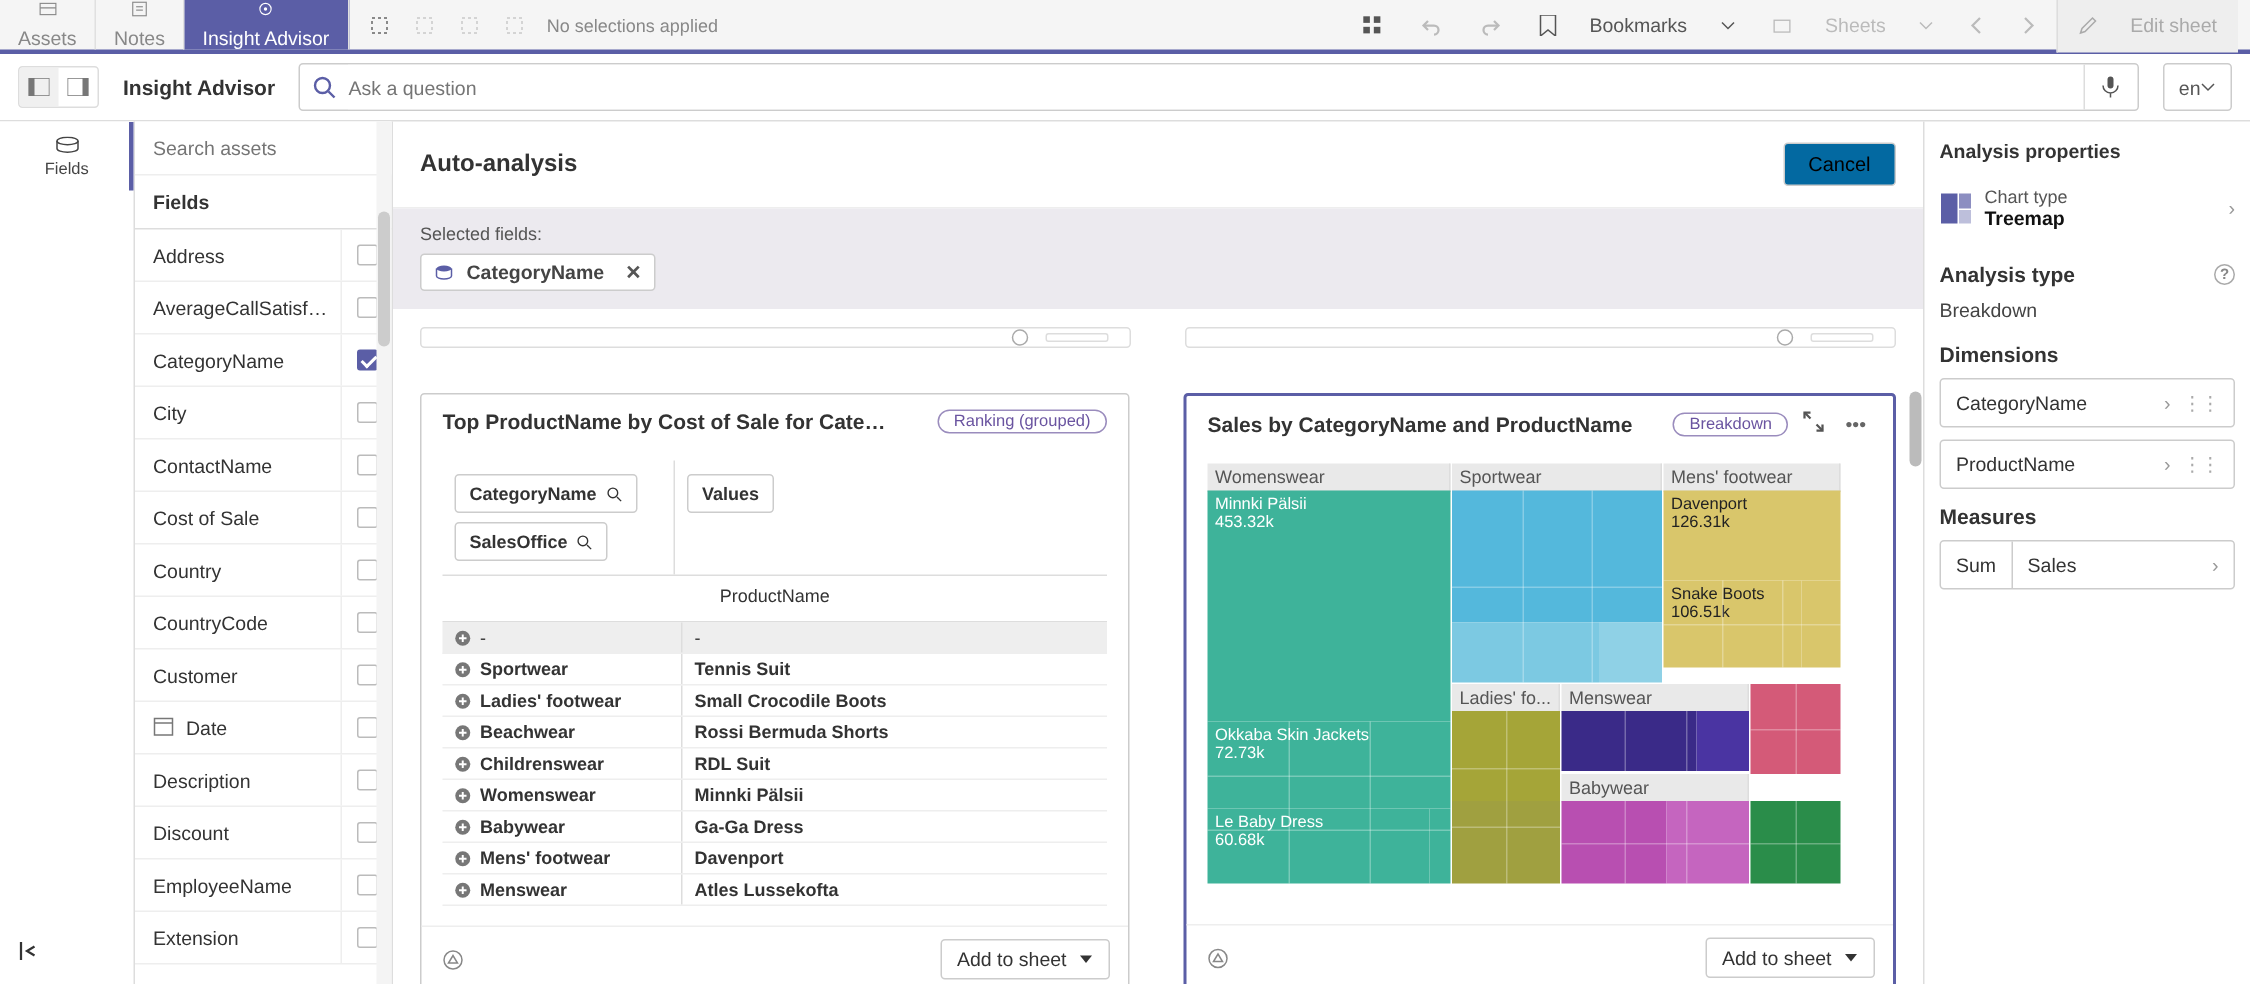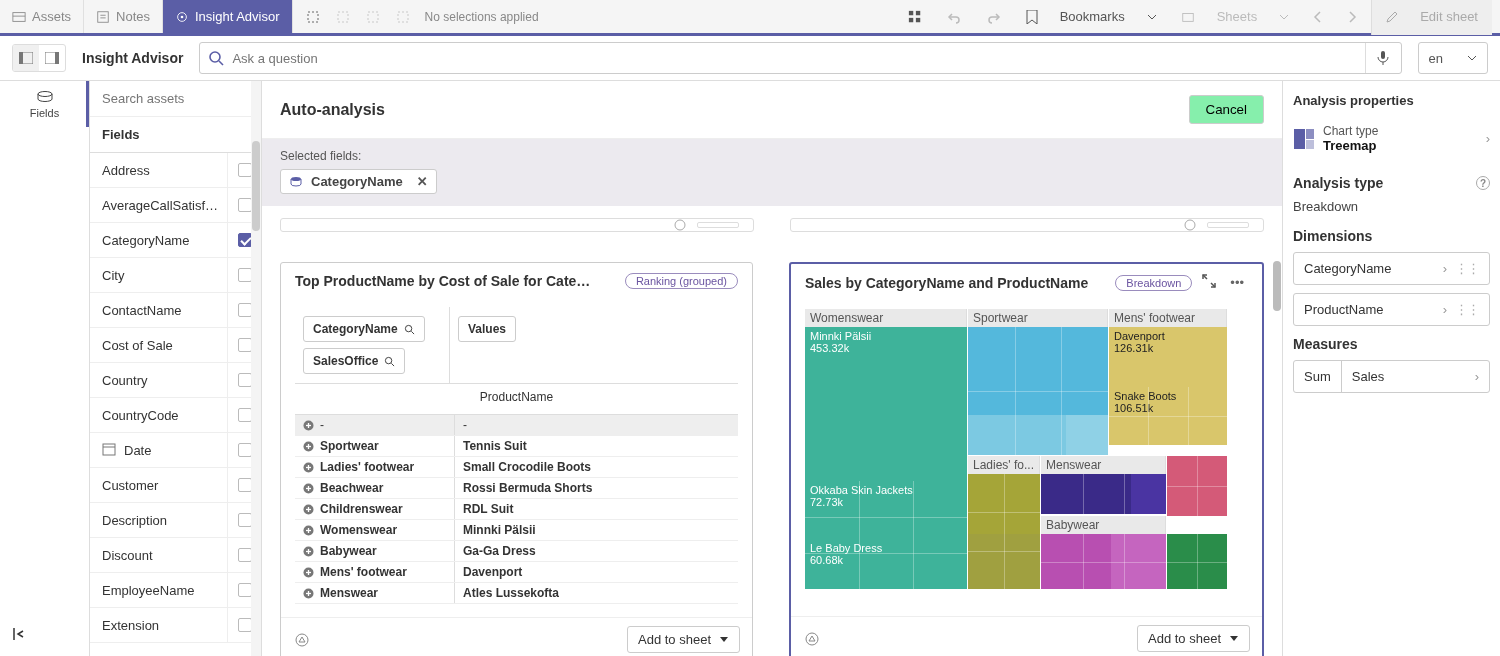--- a/index.html
+++ b/index.html
@@ -1,39 +1,39 @@
 <!DOCTYPE html>
 <html><head>
 <meta charset="utf-8">
 <style>
 * { box-sizing: border-box; margin: 0; padding: 0; font-family: -apple-system, BlinkMacSystemFont, "Segoe UI", Arial, sans-serif; }
 body { width: 1500px; height: 656px; overflow: hidden; background: #fff; font-size: 13px; color: #333; }
 
 
 .topbar { display: flex; align-items: center; height: 36px; background: #f5f5f5; border-bottom: 3px solid #5b5ea6; }
-.topbar .tab { display: flex; align-items: center; height: 100%; padding: 0 12px; color: #888; border-right: 1px solid #e0e0e0; gap: 6px; }
+.topbar .tab { display: flex; align-items: center; height: 100%; padding: 0 12px; color: #888; border-right: 1px solid #e0e0e0; gap: 6px; flex-direction: column; }
 .topbar .tab.active { background: #5b5ea6; color: #fff; }
 .topbar .tab svg { width: 14px; height: 14px; }
 .topbar .sel-row { display: flex; align-items: center; gap: 14px; padding-left: 12px; color: #888; }
 .topbar .right { margin-left: auto; display: flex; align-items: center; gap: 4px; padding-right: 8px; }
 .topbar .rbtn { display: flex; align-items: center; gap: 22px; padding: 0 10px; height: 36px; color: #555; }
 .topbar .rbtn.dis { color: #bbb; }
 .topbar .editsheet { background: #eee; color: #aaa; padding: 0 14px; border-left: 1px solid #ddd; }
 
 
 .header { display: flex; align-items: center; height: 45px; padding: 0 12px; border-bottom: 1px solid #ddd; gap: 16px; }
 .viewtoggle { display: flex; border: 1px solid #ddd; border-radius: 3px; overflow: hidden; }
 .viewtoggle .vt { width: 26px; height: 26px; display: flex; align-items: center; justify-content: center; color: #777; }
 .viewtoggle .vt.active { background: #f0f0f0; }
 .header-title { font-weight: 600; font-size: 14px; }
 .searchwrap { flex: 1; display: flex; border: 1px solid #ccc; border-radius: 3px; height: 32px; overflow: hidden; }
 .searchwrap .sicon { width: 32px; display: flex; align-items: center; justify-content: center; color: #5b5ea6; }
 .searchwrap input { border: none; outline: none; flex: 1; font-size: 13px; color: #666; }
 .searchwrap .mic { width: 36px; border-left: 1px solid #ddd; display: flex; align-items: center; justify-content: center; color: #555; }
-.langsel { border: 1px solid #ccc; border-radius: 3px; height: 32px; padding: 0 10px; display: flex; align-items: center; gap: 24px; color: #555; }
+.langsel { border: 1px solid #ccc; border-radius: 3px; height: 32px; padding: 0 10px; display: flex; align-items: center; gap: 0; color: #555; }
 
 
 .main { display: flex; height: calc(656px - 36px - 45px); }
 .leftrail { width: 90px; border-right: 1px solid #ddd; display: flex; flex-direction: column; }
 .leftrail .ritem { display: flex; flex-direction: column; align-items: center; padding: 10px 4px 8px; font-size: 11px; color: #444; gap: 4px; }
 .leftrail .ritem.active { background: #fff; box-shadow: inset -3px 0 0 #5b5ea6; }
 .leftrail .collapse { margin-top: auto; padding: 12px; color: #333; }
 
 .fieldspanel { width: 172px; border-right: 1px solid #ddd; display: flex; flex-direction: column; position: relative; }
 .fieldspanel input.searchassets { border: none; border-bottom: 1px solid #eee; padding: 10px 12px; font-size: 13px; color: #888; outline: none; }
@@ -46,21 +46,21 @@
 .fieldslist .chkbox.on { background: #5b5ea6; border-color: #5b5ea6; position: relative; }
 .fieldslist .chkbox.on::after { content: ''; position: absolute; left: 4px; top: 1px; width: 4px; height: 8px; border: solid #fff; border-width: 0 2px 2px 0; transform: rotate(45deg); }
 .fieldslist .dateicon { width: 16px; margin-right: 6px; color: #777; }
 .scrolltrack { position: absolute; right: 0; top: 0; bottom: 0; width: 10px; background: #f4f4f4; }
 .scrollthumb { position: absolute; right: 1px; top: 60px; width: 8px; height: 90px; background: #ccc; border-radius: 4px; }
 
 
 .center { flex: 1; display: flex; flex-direction: column; overflow: hidden; position: relative; }
 .autohdr { display: flex; align-items: center; padding: 14px 18px; border-bottom: 1px solid #eee; }
 .autohdr h2 { font-size: 16px; font-weight: 600; }
-.cancelbtn { margin-left: auto; border: 1px solid #ccc; border-radius: 3px; padding: 6px 16px; background: #86efac; }
+.cancelbtn { margin-left: auto; border: 1px solid #ccc; border-radius: 3px; padding: 6px 16px; background: #0369a1; }
 .selarea { background: #eceaef; padding: 10px 18px 12px; }
 .selarea .slabel { font-size: 12px; color: #555; margin-bottom: 6px; }
 .selchip { display: inline-flex; align-items: center; background: #fff; border: 1px solid #ccc; border-radius: 3px; padding: 4px 8px; gap: 8px; font-weight: 600; color: #444; }
 .selchip .cicon { width: 14px; height: 14px; }
 .selchip .xbtn { color: #555; padding-left: 6px; }
 
 .cards { flex: 1; padding: 12px 18px; overflow: hidden; position: relative; }
 .cardghost { height: 14px; margin-bottom: 30px; display: flex; gap: 36px; }
 .cardghost .g { flex: 1; border: 1px solid #ddd; border-radius: 3px; height: 14px; display: flex; align-items: center; justify-content: flex-end; padding-right: 14px; gap: 10px; color: #aaa; font-size: 11px; }
 .cardrow { display: flex; gap: 36px; height: 400px; }
@@ -321,31 +321,31 @@
             <div class="chkbox"></div>
           </div>
         </div>
         <div class="frow">
           <div class="lbl">CountryCode</div>
           <div class="chk">
             <div class="chkbox"></div>
           </div>
         </div>
         <div class="frow">
+          <div class="lbl">Customer</div>
+          <div class="chk">
+            <div class="chkbox"></div>
+          </div>
+        </div>
+        <div class="frow">
           <span class="dateicon"><svg width="14" height="14" viewBox="0 0 14 14">
               <rect x="1" y="2" width="12" height="11" stroke="currentColor" fill="none"></rect>
               <line x1="1" y1="5" x2="13" y2="5" stroke="currentColor"></line>
             </svg></span>
           <div class="lbl">Date</div>
-          <div class="chk">
-            <div class="chkbox"></div>
-          </div>
-        </div>
-        <div class="frow">
-          <div class="lbl">Customer</div>
           <div class="chk">
             <div class="chkbox"></div>
           </div>
         </div>
         <div class="frow">
           <div class="lbl">Description</div>
           <div class="chk">
             <div class="chkbox"></div>
           </div>
         </div>

